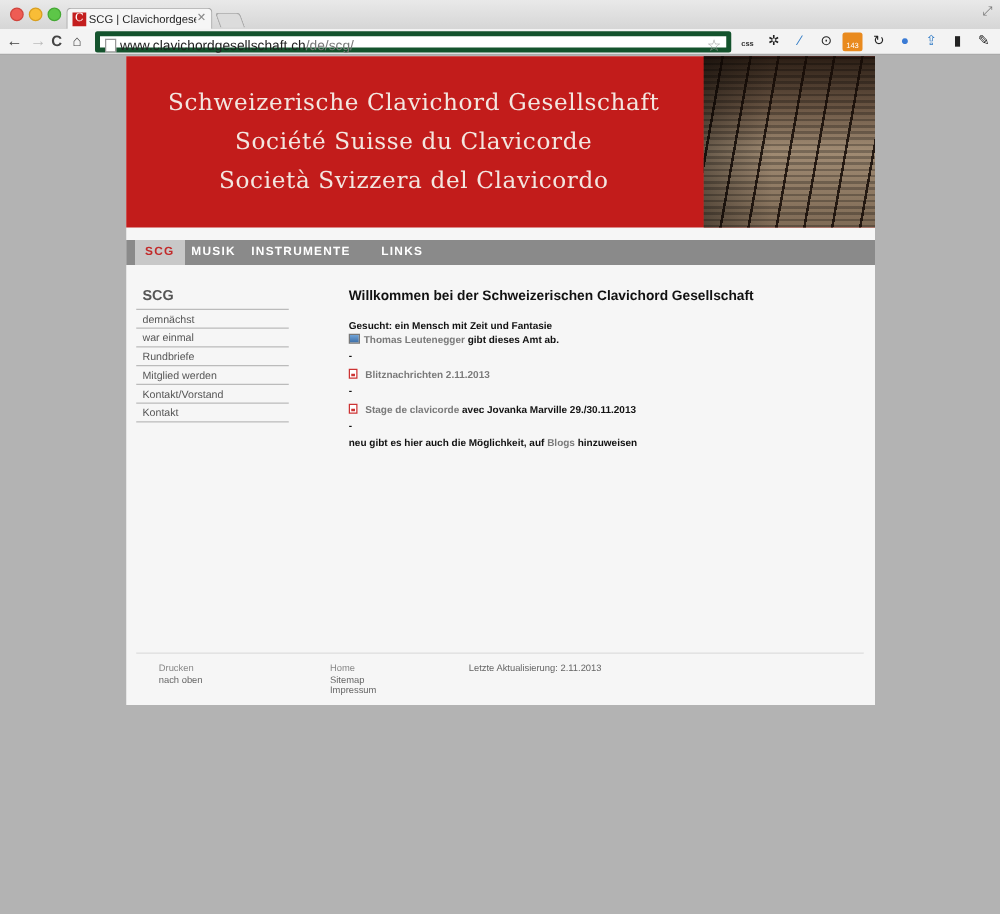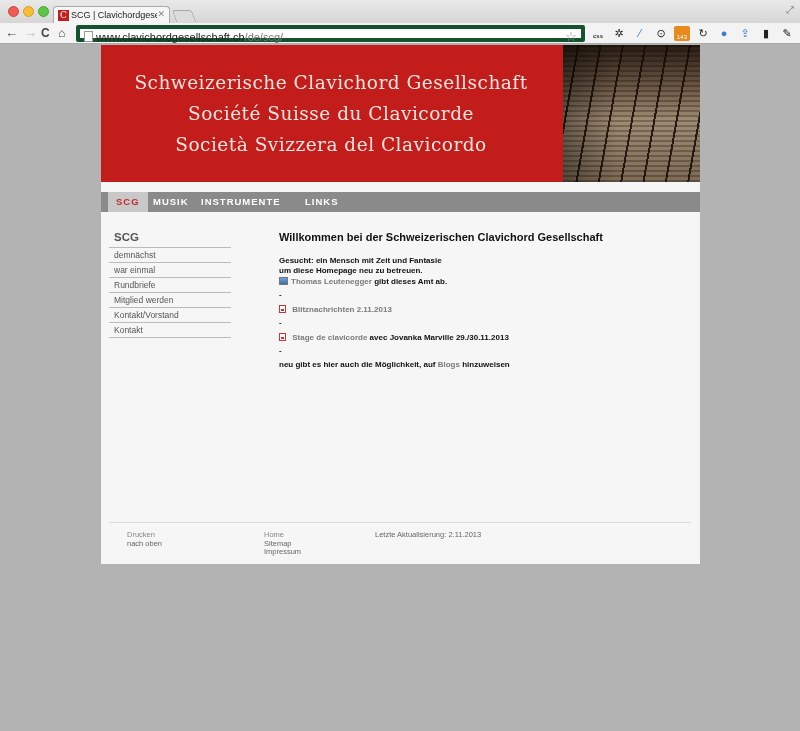--- a/index.html
+++ b/index.html
@@ -156,21 +156,20 @@
     <a class="sidebar-item">war einmal</a>
     <a class="sidebar-item">Rundbriefe</a>
     <a class="sidebar-item">Mitglied werden</a>
     <a class="sidebar-item">Kontakt/Vorstand</a>
     <a class="sidebar-item">Kontakt</a>
   </div>
 
   <div class="content">
     <h1>Willkommen bei der Schweizerischen Clavichord Gesellschaft</h1>
     <p>Gesucht: ein Mensch mit Zeit und Fantasie</p>
-    <p>um diese Homepage neu zu betreuen.</p>
     <p><span class="img-icon"></span><a class="link">Thomas Leutenegger</a><span> gibt dieses Amt ab.</span></p>
     <p class="dash">-</p>
     <p><span class="pdf-icon"></span> <a class="link">Blitznachrichten 2.11.2013</a></p>
     <p class="dash">-</p>
     <p><span class="pdf-icon"></span>&nbsp;<a class="link">Stage de clavicorde</a><span> avec Jovanka Marville 29./30.11.2013</span></p>
     <p class="dash">-</p>
     <p><span>neu gibt es hier auch die Möglichkeit, auf </span><a class="link">Blogs</a><span> hinzuweisen</span></p>
   </div>
 
   <div class="footer-line"></div>

